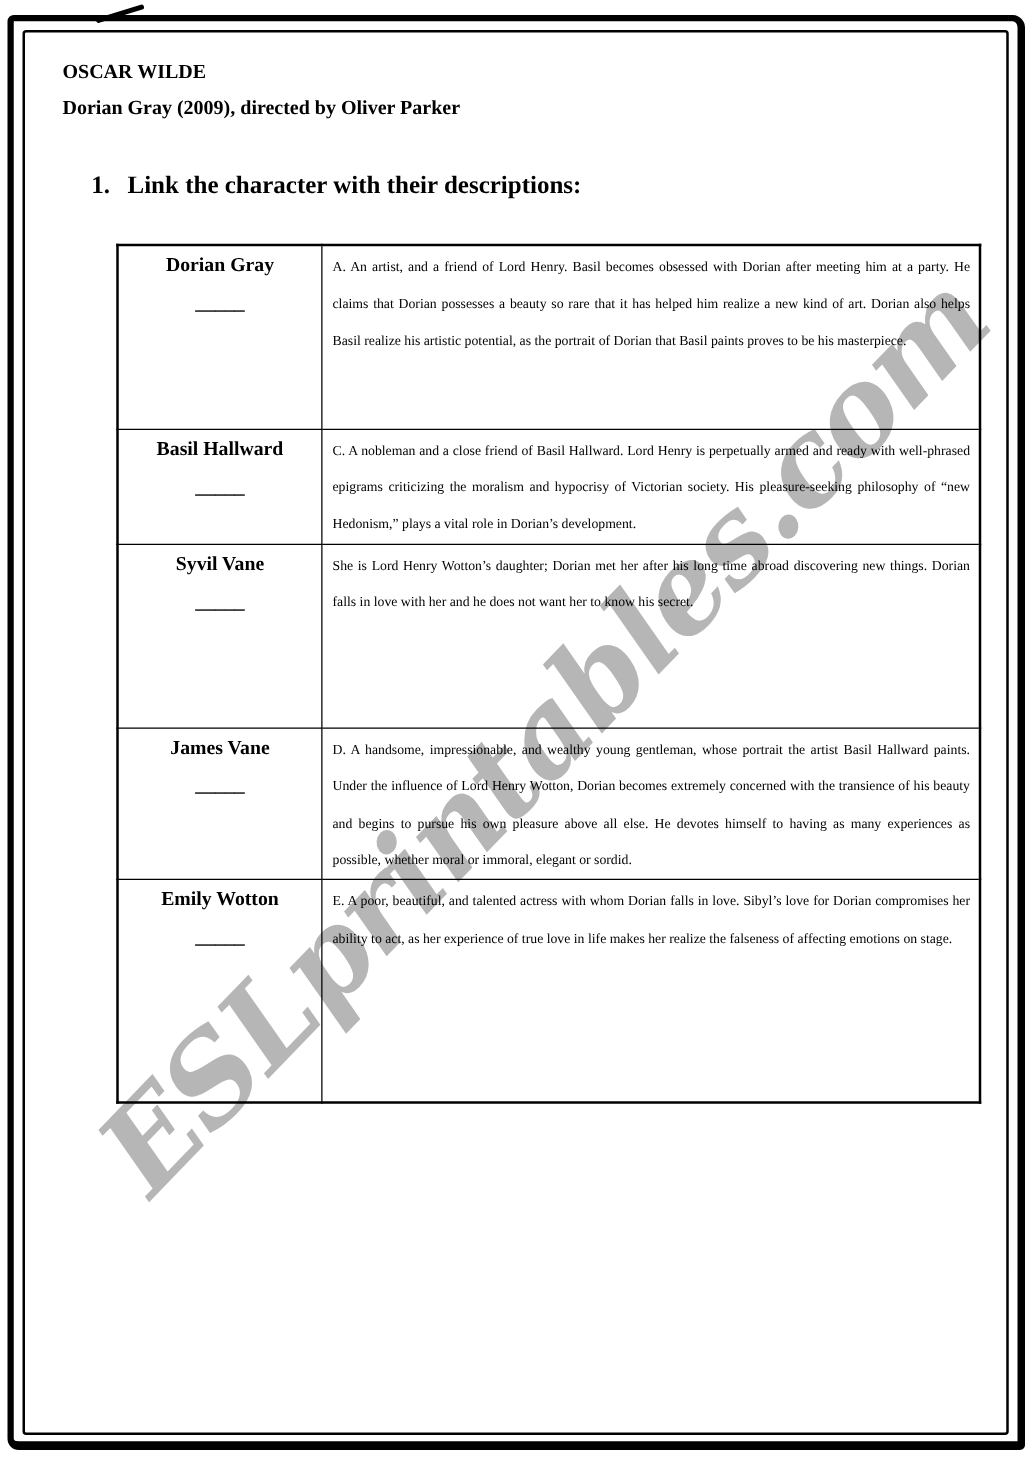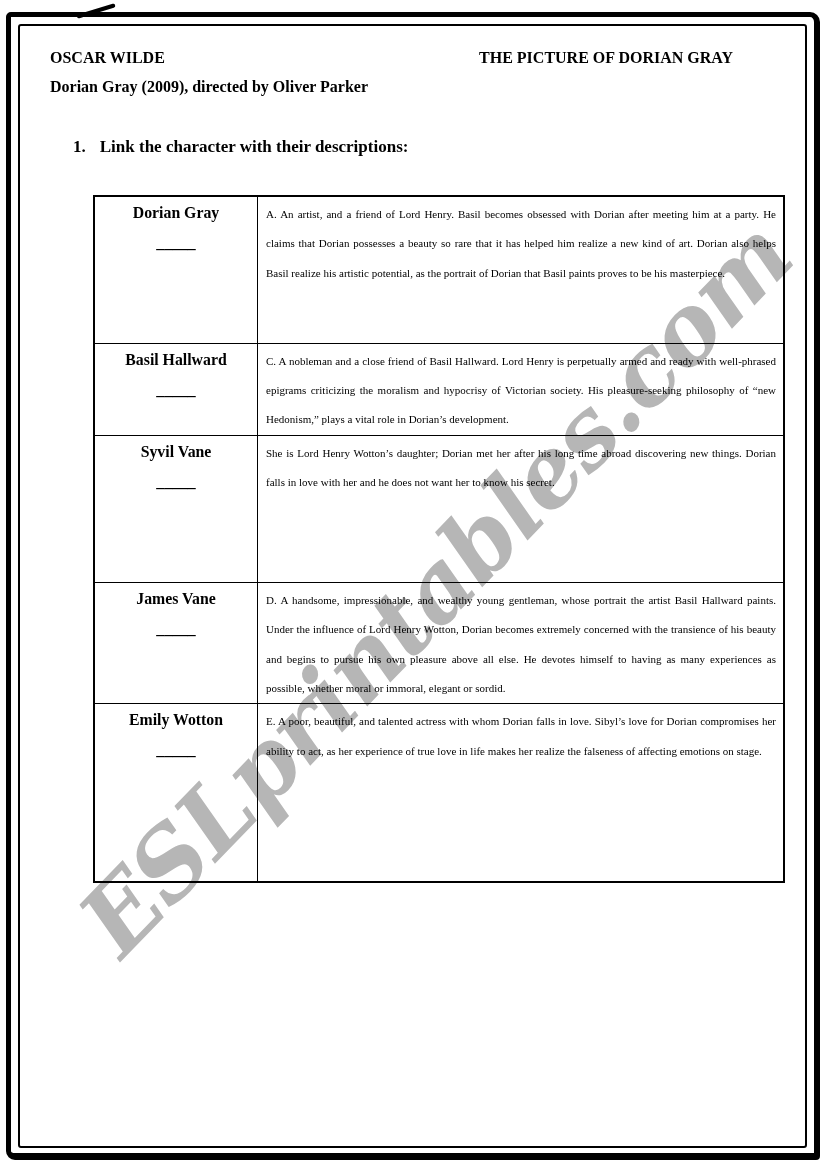--- a/index.html
+++ b/index.html
@@ -74,21 +74,21 @@
     position: absolute;
     top: 78px; left: 50px;
     font-weight: bold;
     font-size: 16px;
     z-index: 2;
   }
   .instruction {
     position: absolute;
     top: 137px; left: 73px;
     font-weight: bold;
-    font-size: 17px;
+    font-size: 20px;
     z-index: 2;
   }
   .instruction .num { margin-right: 14px; }
 
   
   .table-wrap {
     position: absolute;
     top: 195px; left: 93px;
     z-index: 2;
   }
@@ -138,21 +138,20 @@
 <body>
 
 <div class="border-outer"></div>
 <div class="border-inner"></div>
 <div class="corner-stroke"></div>
 
 <div class="watermark" style="color: rgb(182, 182, 182);">ESLprintables.com</div>
 
 <div class="header-line1">
   <span>OSCAR WILDE</span>
-  <span>THE PICTURE OF DORIAN GRAY</span>
 </div>
 <div class="film-credit">Dorian Gray (2009), directed by Oliver Parker</div>
 
 <div class="instruction">
   <span class="num">1.</span><span>Link the character with their descriptions:</span>
 </div>
 
 <div class="table-wrap">
   <table class="char-table">
     <tbody>

